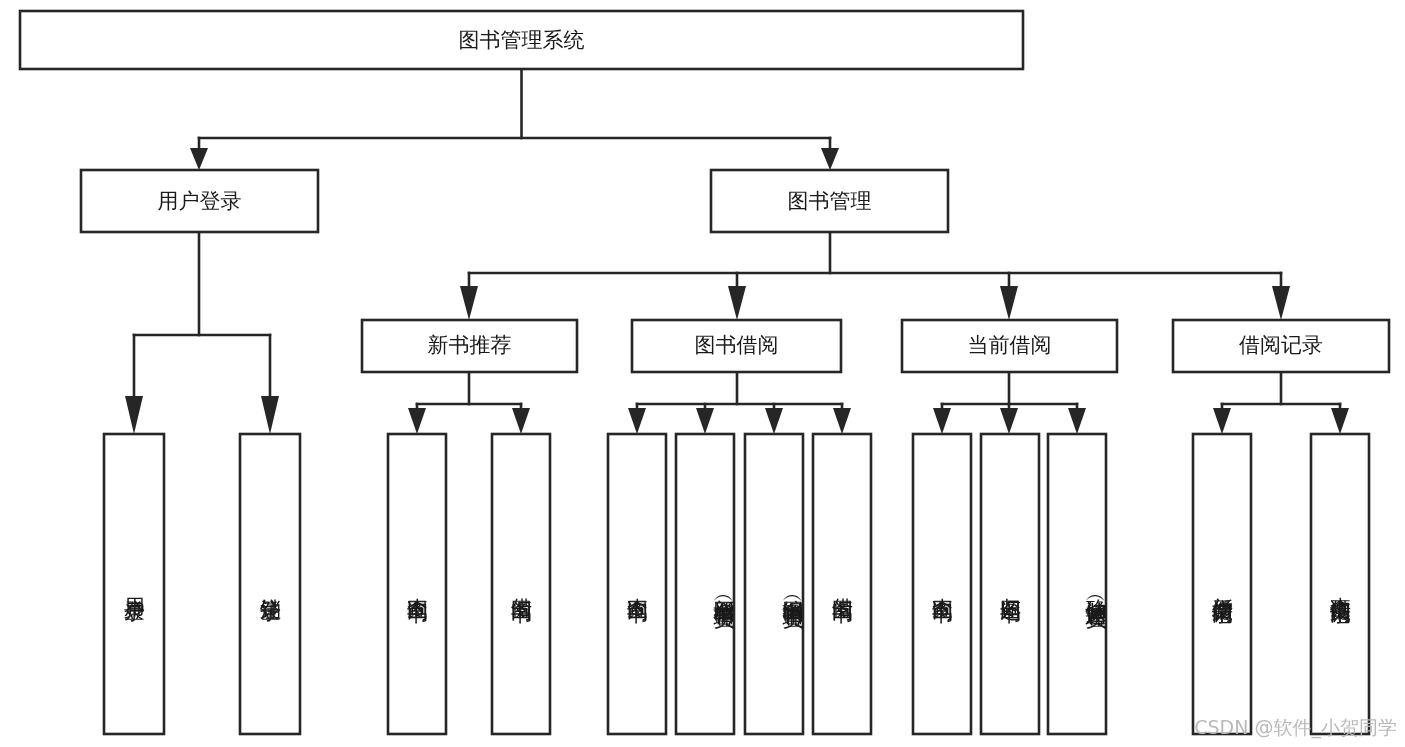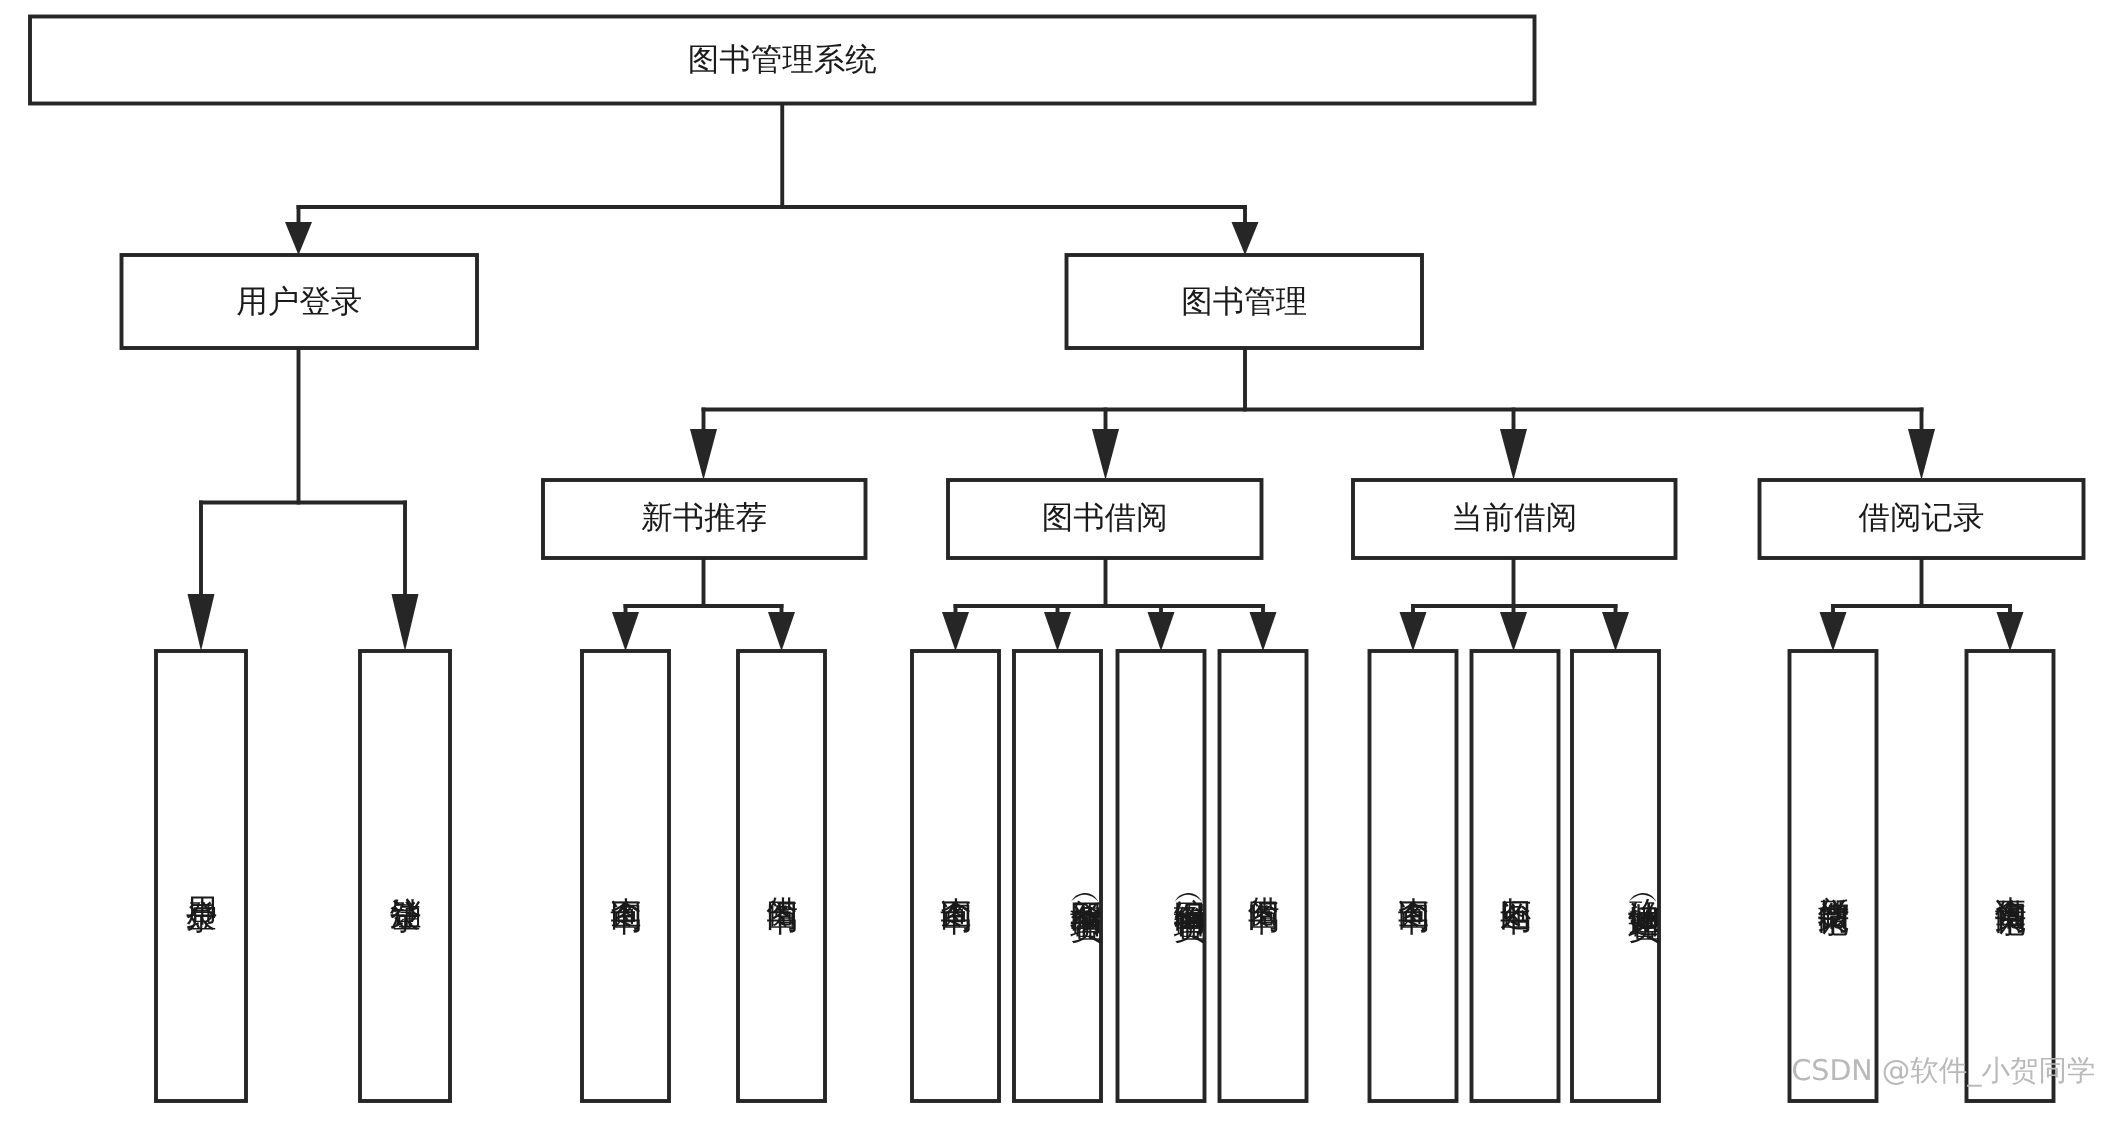--- a/index.html
+++ b/index.html
@@ -58,21 +58,21 @@
     letter-spacing: 1.5px;
     display: flex;
     align-items: center;
     justify-content: center;
     white-space: nowrap;
     pointer-events: none;
   }
   .watermark {
     position: absolute;
     right: 8px;
-    bottom: 20px;
+    bottom: 6px;
     font-family: "DejaVu Sans", "Liberation Sans", sans-serif;
     font-size: 19px;
     color: #b9b9b9;
     white-space: nowrap;
   }
 </style>
 </head>
 <body>
 
 <div id="diagram-root">

